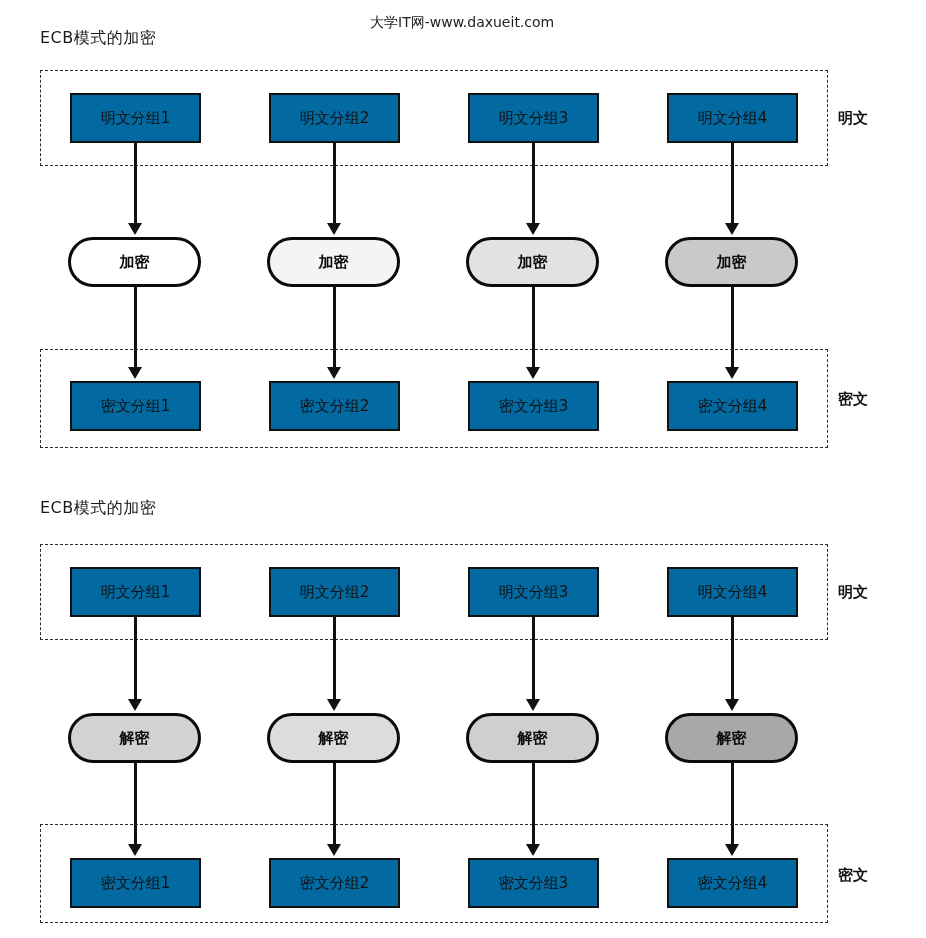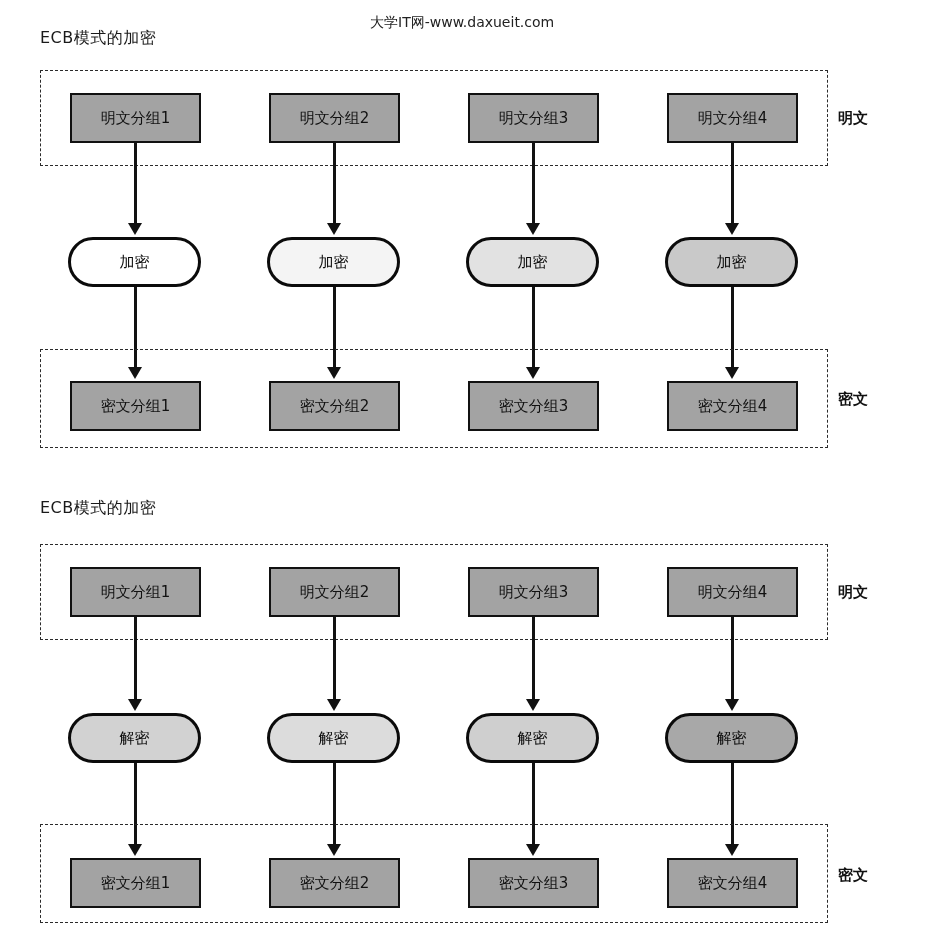--- a/index.html
+++ b/index.html
@@ -47,38 +47,38 @@
     position: absolute;
     font-size: 15px;
     font-weight: bold;
     color: #111111;
     white-space: nowrap;
   }
   .rect-node {
     position: absolute;
     box-sizing: border-box;
     border: 2.5px solid #111111;
-    background: #a3a3a3;
+    background: #0369a1;
     display: flex;
     align-items: center;
     justify-content: center;
     font-size: 15px;
     color: #111111;
     white-space: nowrap;
   }
   .round-node {
     position: absolute;
     box-sizing: border-box;
     border: 3px solid #0b0b0b;
     border-radius: 26px;
     display: flex;
     align-items: center;
     justify-content: center;
     font-size: 15px;
-    font-weight: normal;
+    font-weight: bold;
     color: #0b0b0b;
     white-space: nowrap;
   }
   .connector {
     position: absolute;
     width: 2.5px;
     background: #111111;
   }
   .arrow-head {
     position: absolute;

